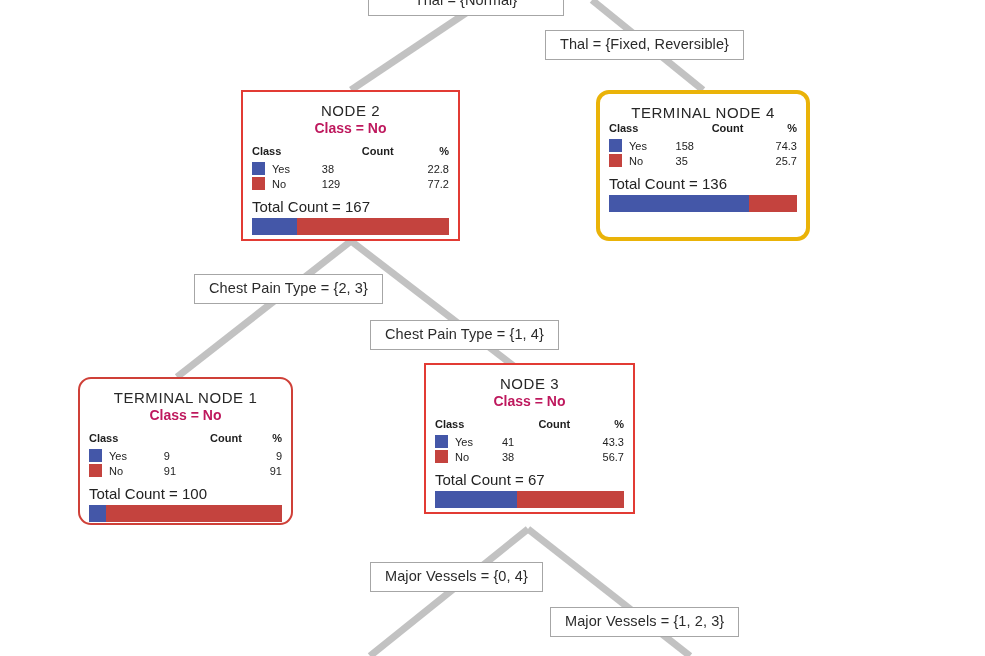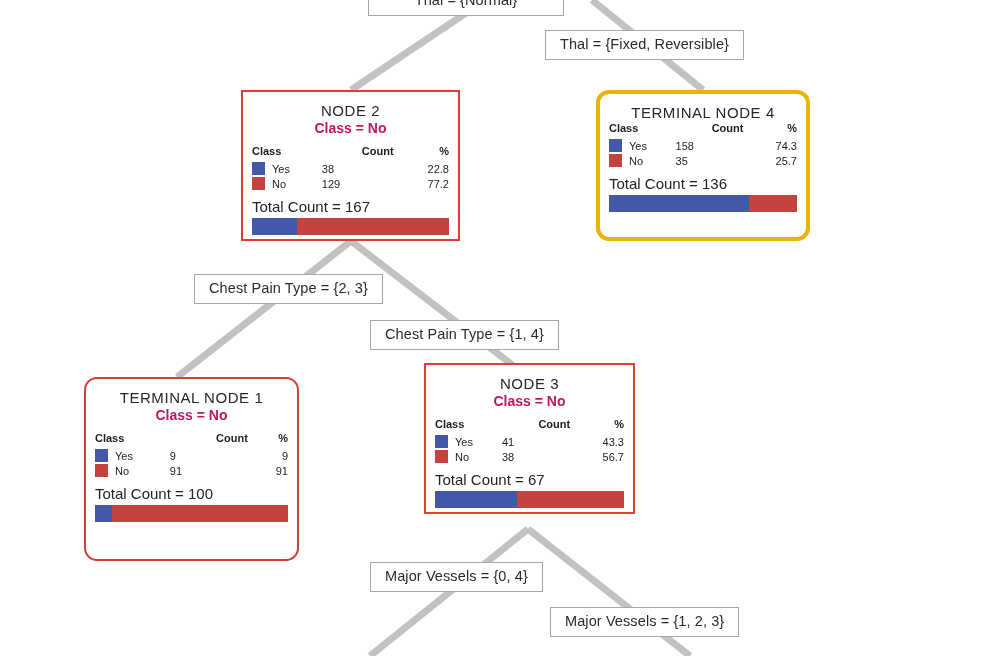--- a/index.html
+++ b/index.html
@@ -216,21 +216,21 @@
         </tr>
       </tbody>
     </table>
     <div class="total-line">Total Count = 136</div>
     <div class="stackbar">
       <div class="seg" style="background:#4457a8; width:74.3%;"></div>
       <div class="seg" style="background:#c4433e; width:25.7%;"></div>
     </div>
   </div>
 
-  <div class="node terminal-red" style="left:84px; top:377px; width:215px; height:184px;">
+  <div class="node terminal-red" style="left:78px; top:377px; width:215px; height:148px;">
     <div class="node-title">TERMINAL NODE 1</div>
     <div class="node-class">Class = No</div>
     <table class="tbl">
       <thead>
         <tr>
           <th class="c-label">Class</th>
           <th class="c-count">Count</th>
           <th class="c-pct">%</th>
         </tr>
       </thead>

